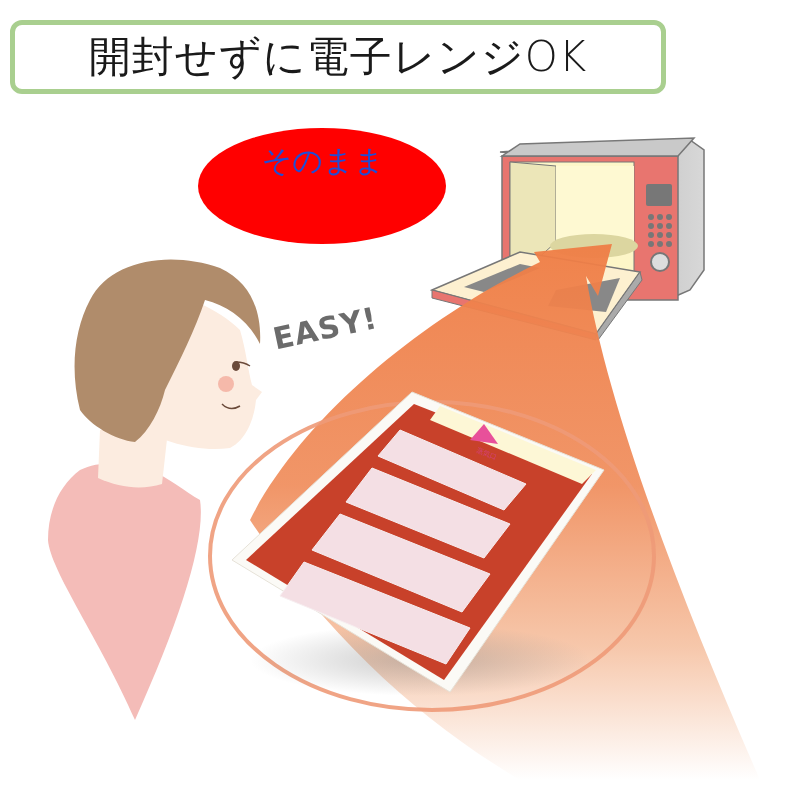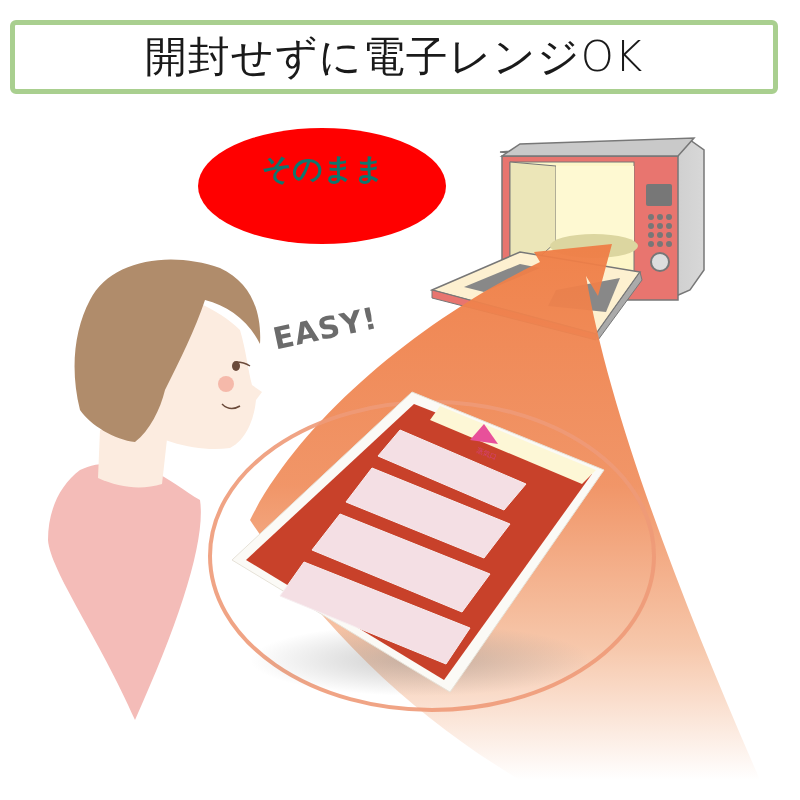--- a/index.html
+++ b/index.html
@@ -1,27 +1,27 @@
 <!DOCTYPE html>
 <html><head>
 <meta charset="utf-8">
 <style>
   html, body { margin:0; padding:0; background:#ffffff; }
   body { width:800px; height:800px; position:relative; overflow:hidden;
          font-family:"DejaVu Sans", sans-serif; }
   .title-box {
-    position:absolute; left:10px; top:20px; width:768px; height:74px;
-    border:5px solid #a9cf8f; border-radius:6px; box-sizing:border-box;
+    position:absolute; left:10px; top:20px; width:656px; height:74px;
+    border:5px solid #a9cf8f; border-radius:12px; box-sizing:border-box;
     background:#fff; display:flex; align-items:center; justify-content:center;
   }
   .title-text { font-size:42px; color:#1a1a1a; letter-spacing:1px; font-weight:300; }
   svg.scene { position:absolute; left:0; top:0; }
   .bubble-text {
     position:absolute; left:198px; top:140px; width:250px; text-align:center;
-    color:#0f766e; font-size:30px; line-height:42px; font-weight:700;margin-top:8px;
+    color:#1d4ed8; font-size:30px; line-height:42px; font-weight:400;
   }
   .easy {
     position:absolute; left:270px; top:322px; font-size:30px; font-weight:bold;
     color:#6b6b6b; transform:rotate(-12deg); transform-origin:left top;
     font-family:"DejaVu Sans", sans-serif; letter-spacing:1px;
   }
 </style>
 </head>
 <body>
 

